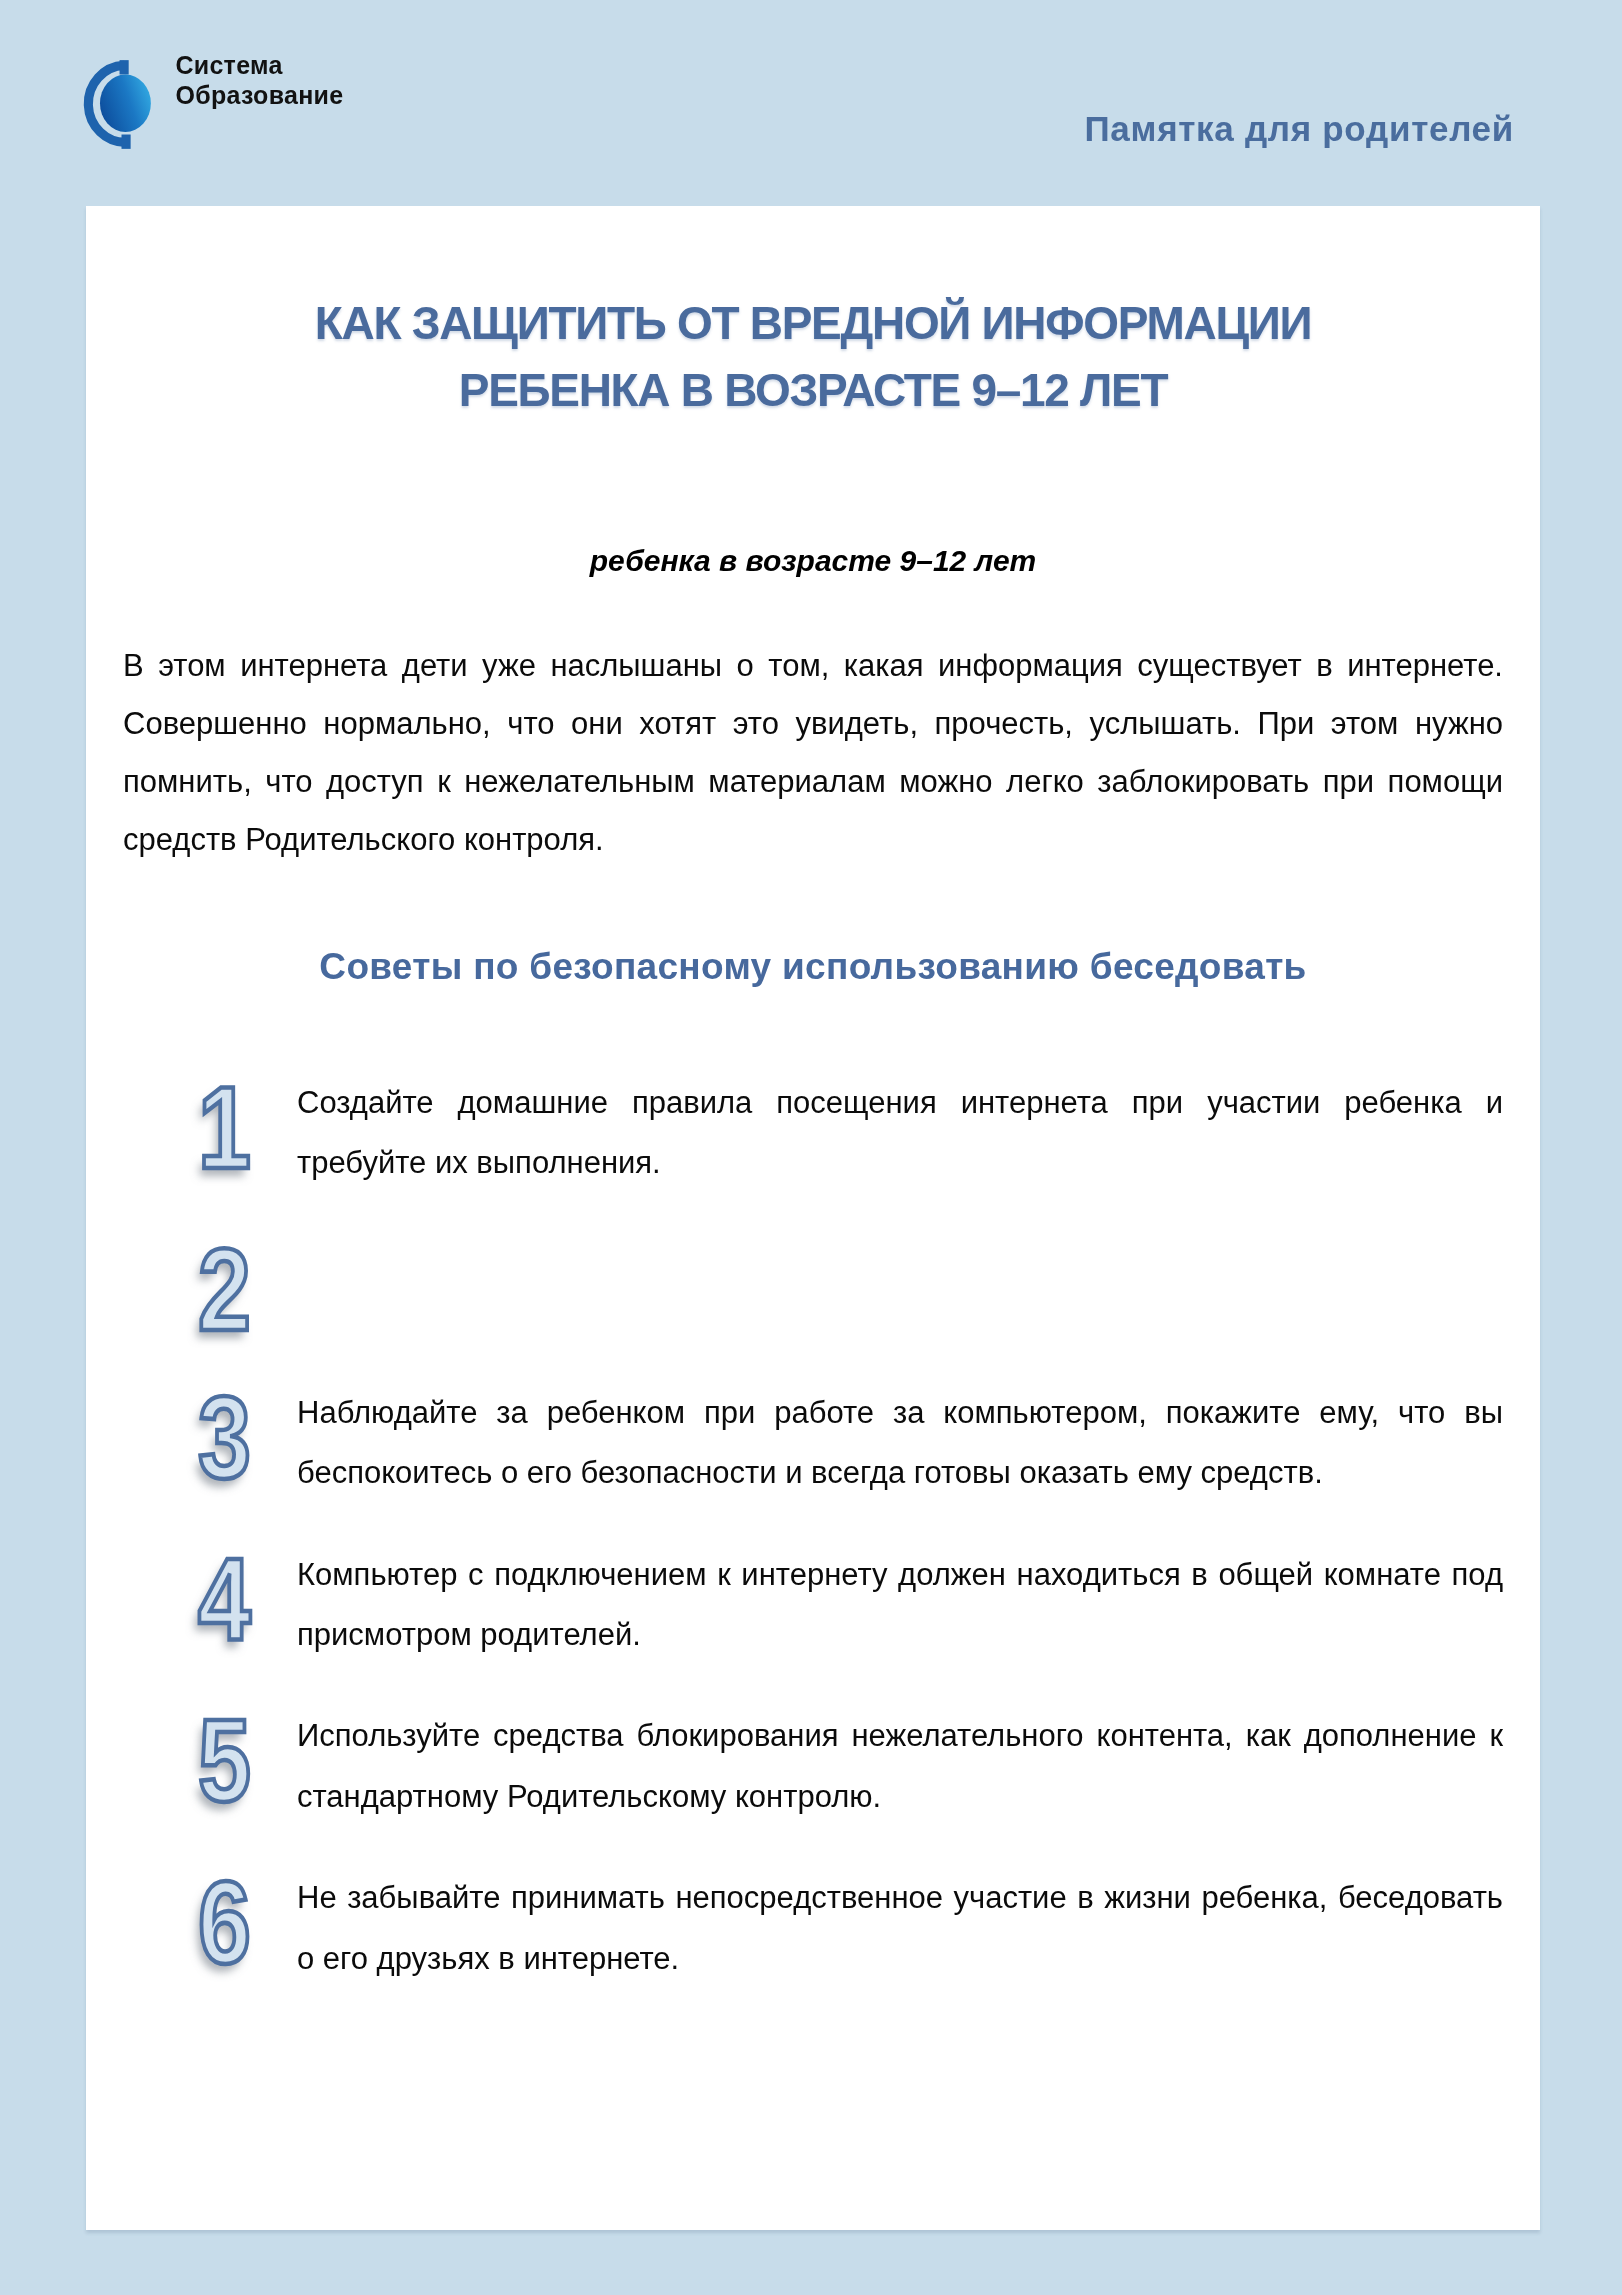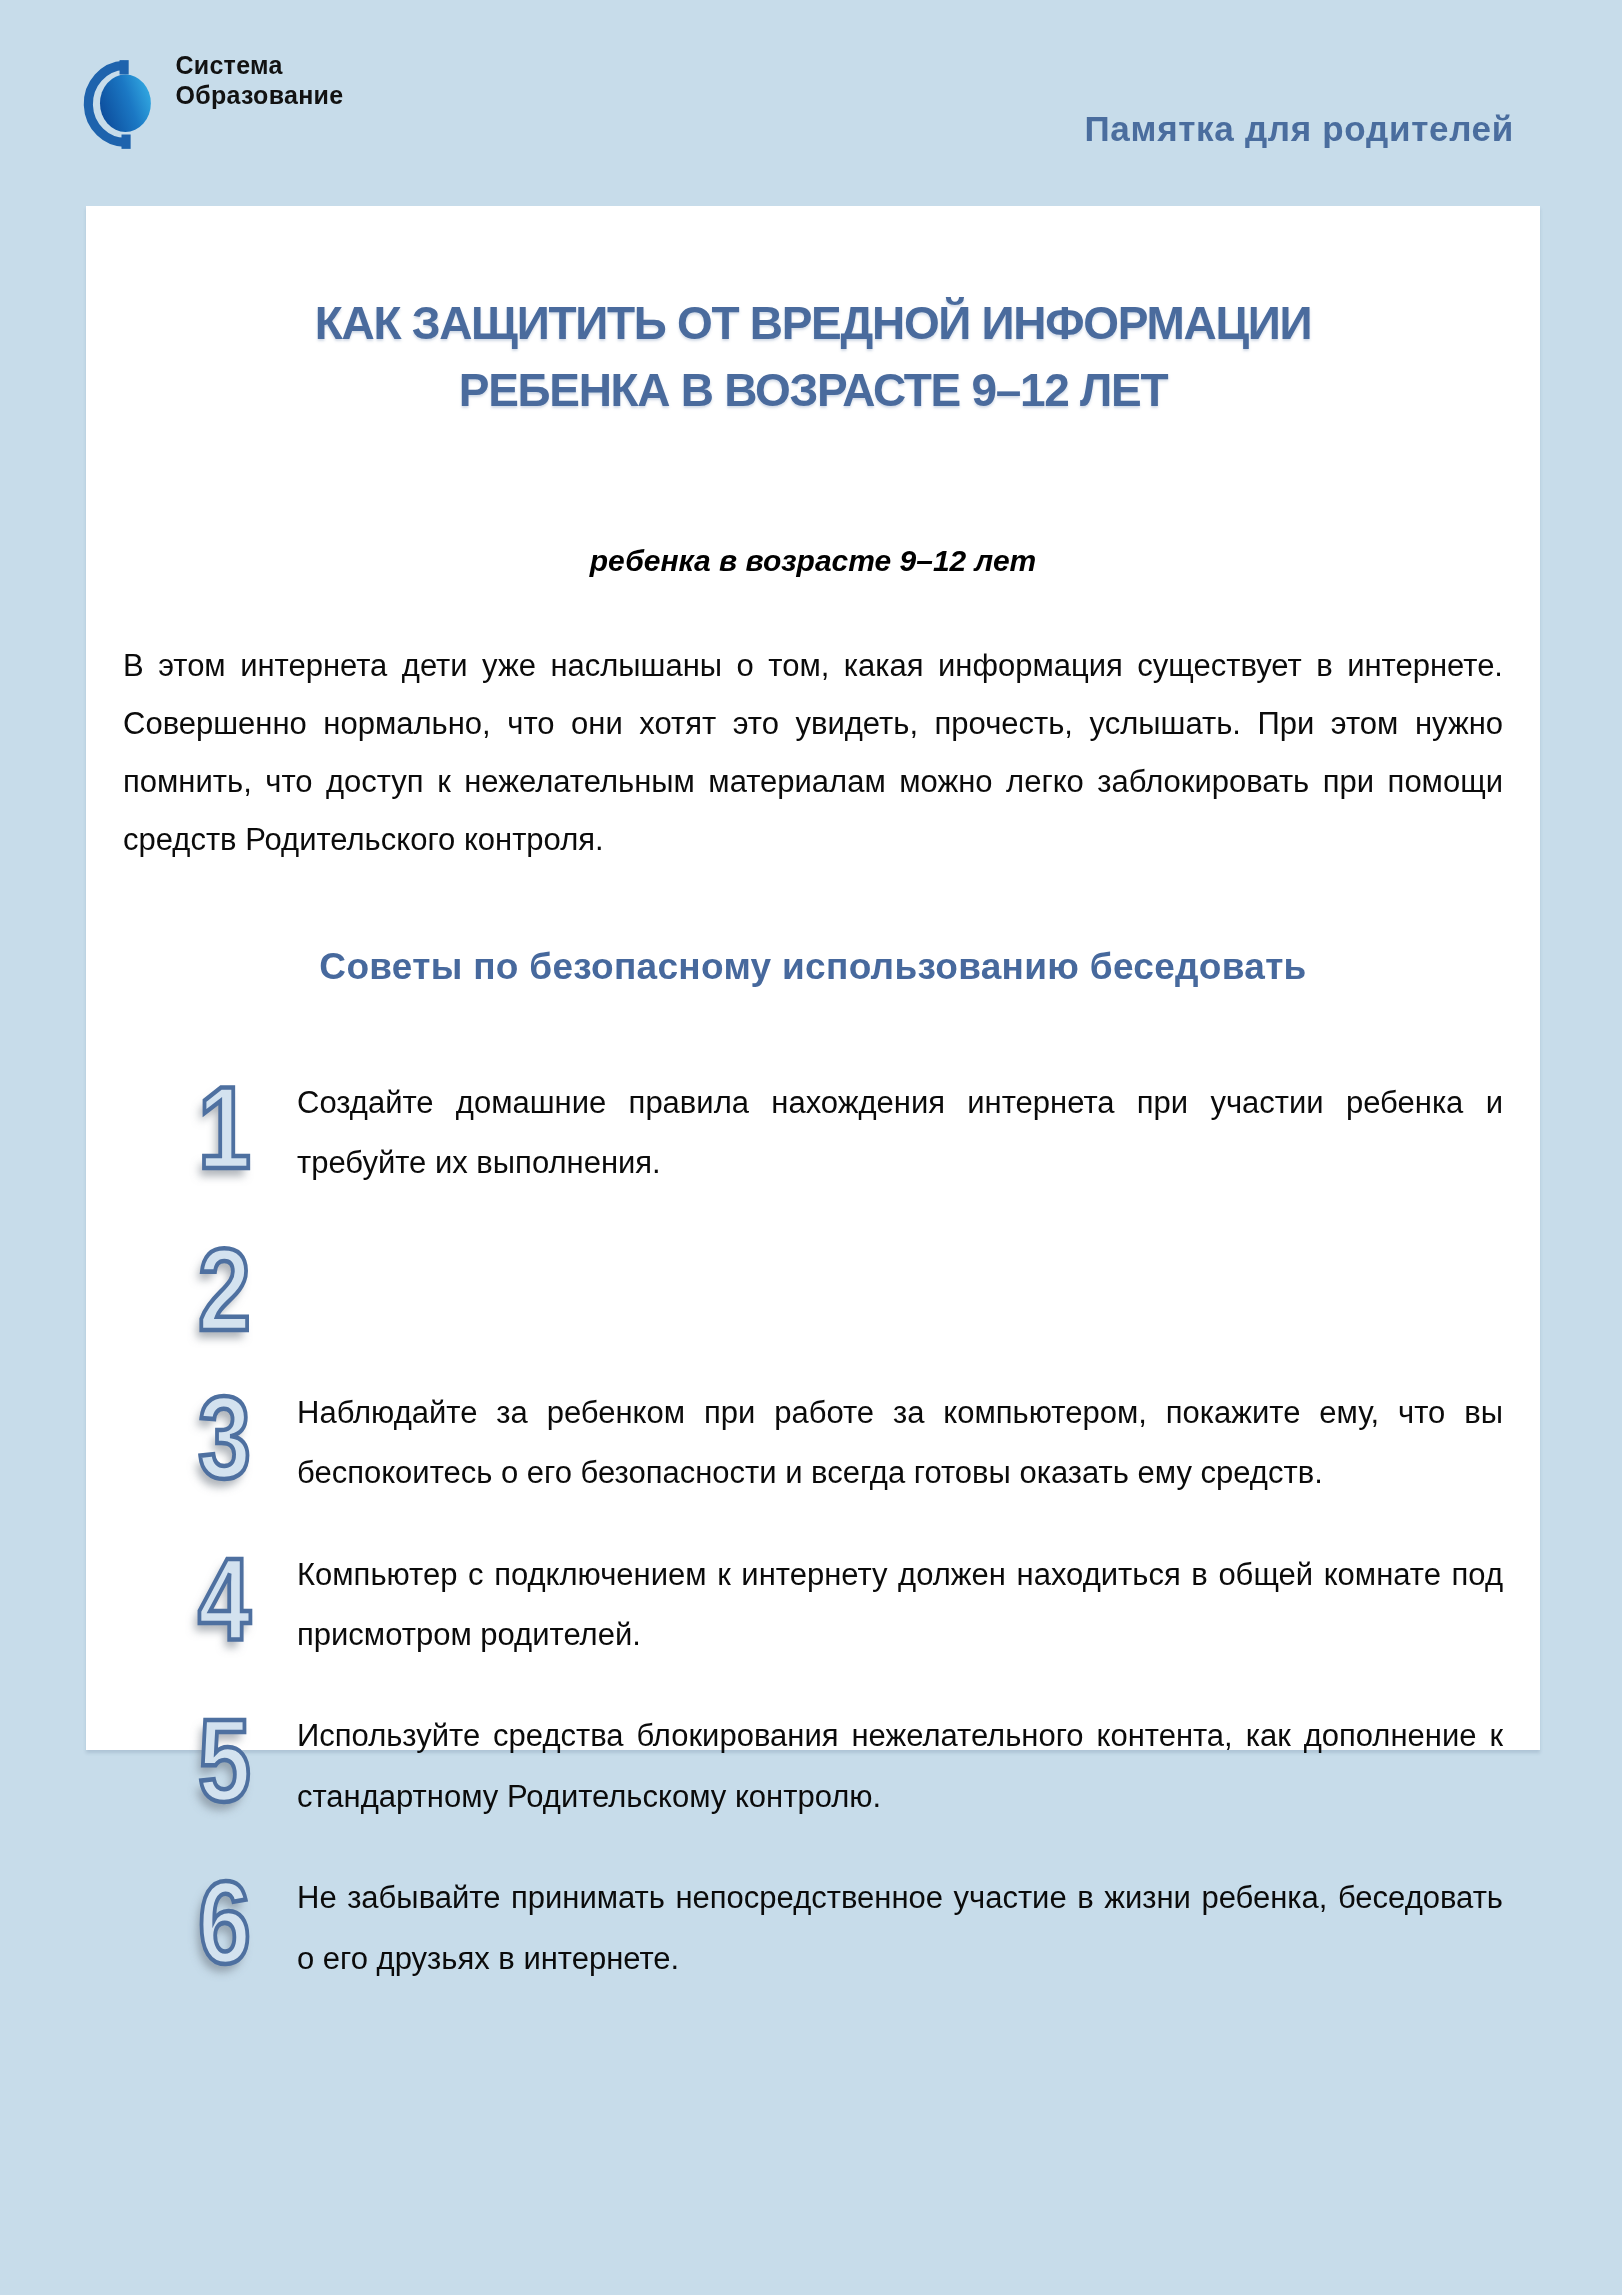--- a/index.html
+++ b/index.html
@@ -42,21 +42,21 @@
     color: #4a6d9e;
     letter-spacing: 0.7px;
   }
 
   
   .card {
     position: absolute;
     left: 86px;
     top: 206px;
     width: 1454px;
-    height: 1544px;
+    height: 2024px;
     background: #ffffff;
     box-shadow: 0 2.6px 3.3px rgba(60, 90, 120, 0.18);
     box-sizing: border-box;
     padding: 84px 37px 0 37px;
   }
 
   
   .doc-title {
     text-align: center;
     color: #4a6b9d;
@@ -177,21 +177,21 @@
   </div>
 
   <p class="intro">В этом интернета дети уже наслышаны о том, какая информация существует в интернете. Совершенно нормально, что они хотят это увидеть, прочесть, услышать. При этом нужно помнить, что доступ к нежелательным материалам можно легко заблокировать при помощи средств Родительского контроля.</p>
 
   <div class="section-heading">Советы по безопасному использованию беседовать</div>
 
   <div class="tips">
 
     <div class="tip">
       <div class="tip-num">1</div>
-      <div class="tip-body">Создайте домашние правила нахождения интернета при участии ребенка и требуйте их выполнения.</div>
+      <div class="tip-body">Создайте домашние правила посещения интернета при участии ребенка и требуйте их выполнения.</div>
     </div>
 
     <div class="tip">
       <div class="tip-num">2</div>
     </div>
 
     <div class="tip">
       <div class="tip-num">3</div>
       <div class="tip-body">Наблюдайте за ребенком при работе за компьютером, покажите ему, что вы беспокоитесь о его безопасности и всегда готовы оказать ему средств.</div>
     </div>

